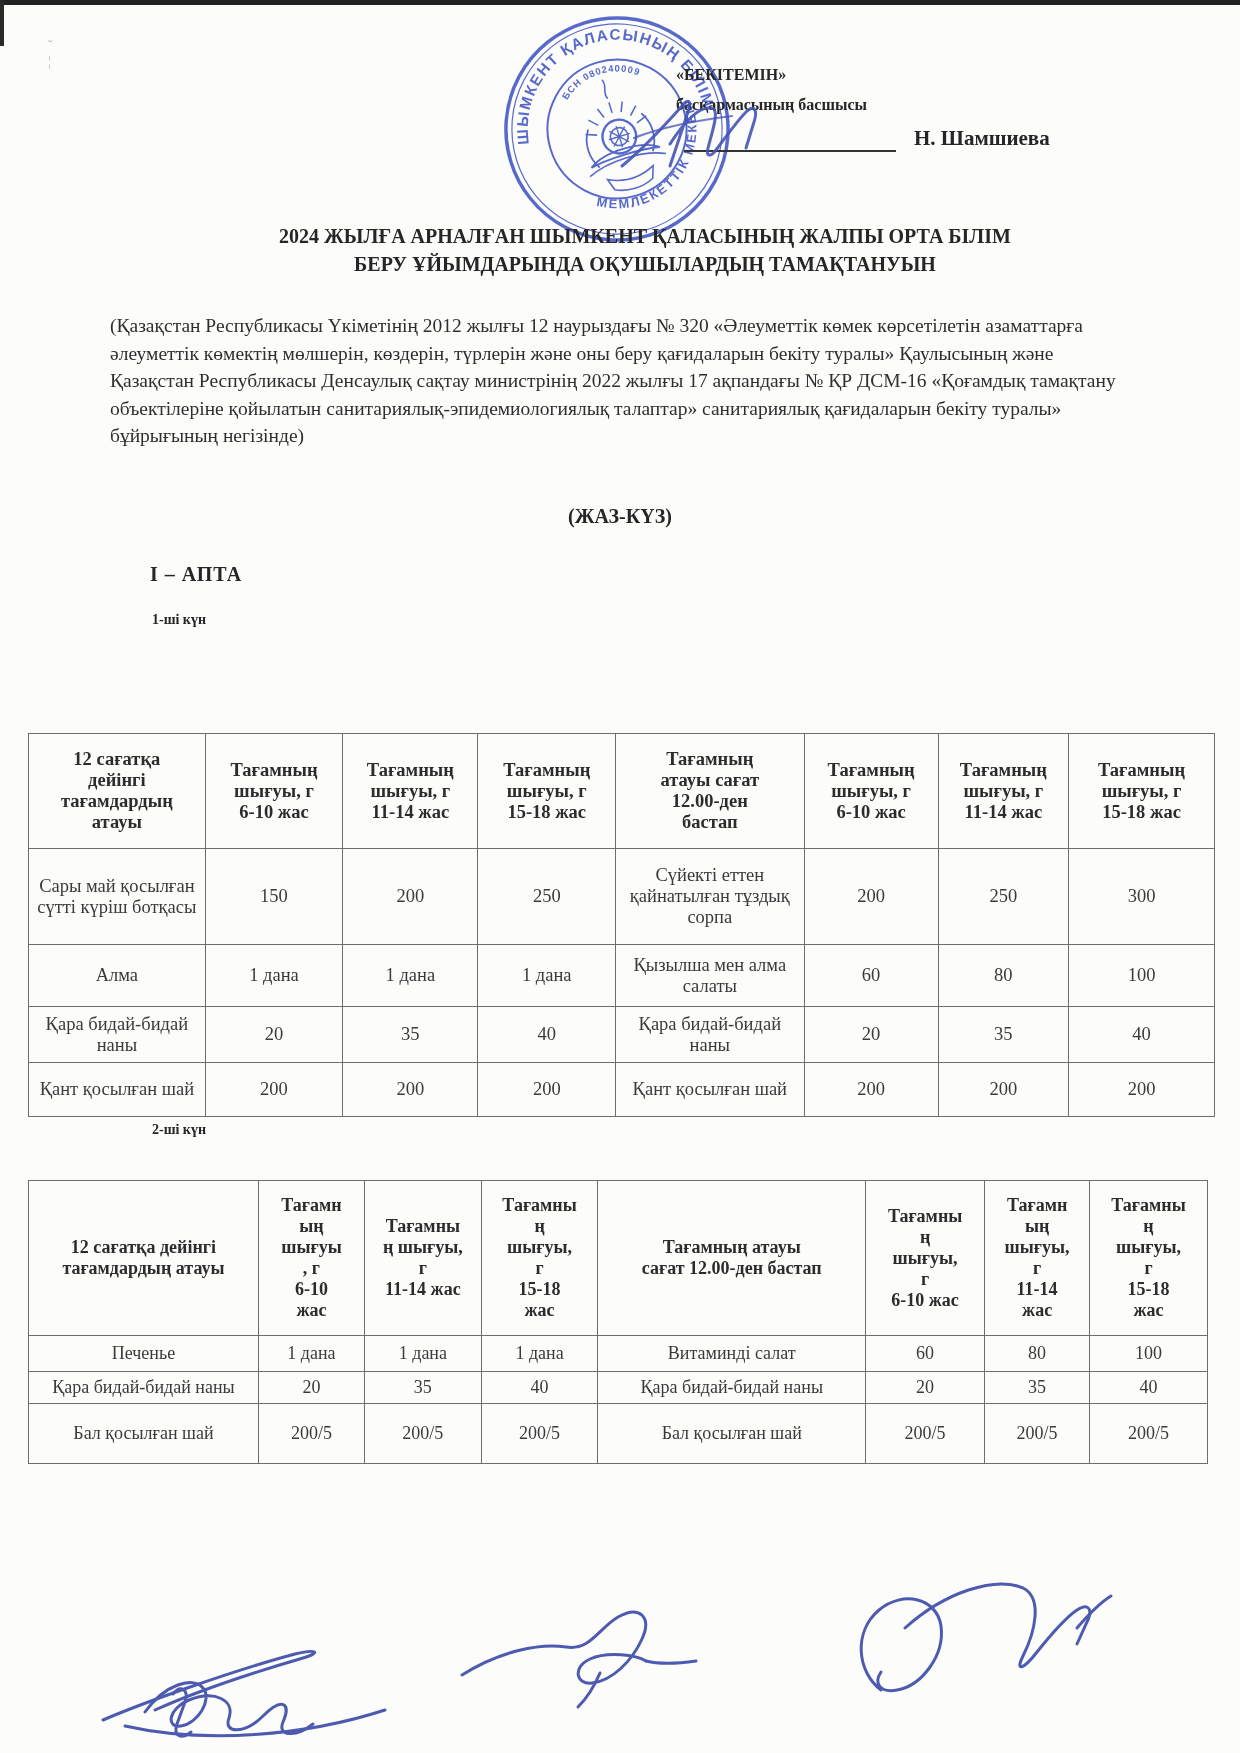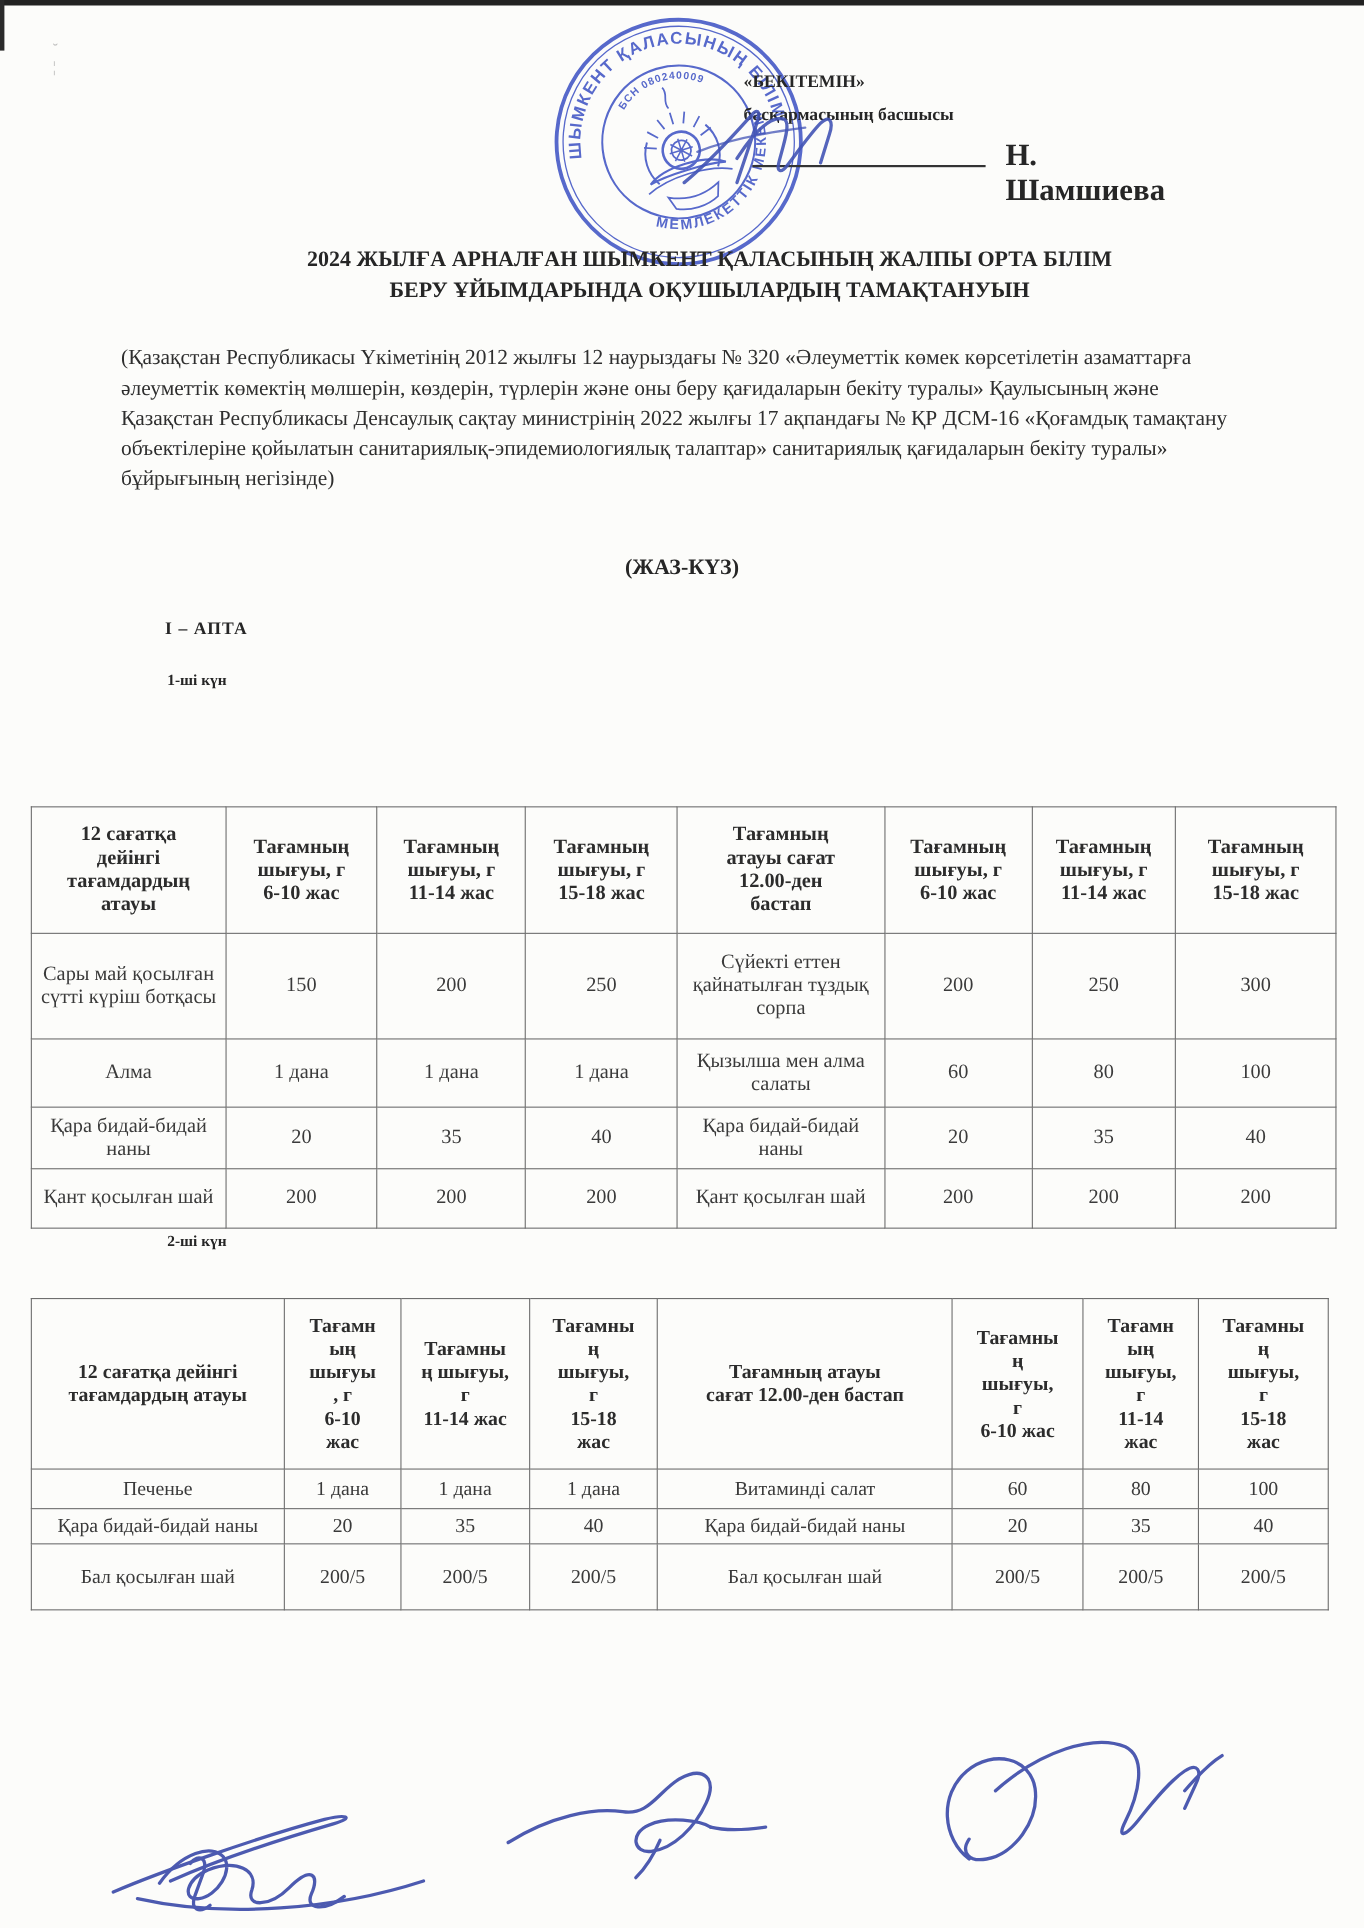--- a/index.html
+++ b/index.html
@@ -11,30 +11,30 @@
   .scan-edge-top{position:absolute;top:0;left:0;width:100%;height:5px;background:#222;}
   .scan-edge-left{position:absolute;top:0;left:0;width:4px;height:46px;background:#2a2a2a;}
   .scan-mark{position:absolute;left:48px;top:38px;color:#9a9a9a;font-size:14px;line-height:16px;opacity:.7;}
 
   
   .seal{position:absolute;left:498px;top:10px;width:238px;height:238px;transform:rotate(-17deg);opacity:.88;}
   .approval{position:absolute;left:676px;top:60px;width:400px;z-index:3;}
   .approval .ap-line{font-weight:bold;font-size:16px;line-height:30px;color:#262626;}
   .ap-sign-row{position:relative;margin-top:6px;height:34px;}
   .ap-underline{position:absolute;left:8px;top:24px;width:212px;border-bottom:2px solid #333;}
-  .ap-name{position:absolute;left:238px;top:0;font-weight:bold;font-size:28px;color:#262626;}
+  .ap-name{position:absolute;left:238px;top:0;font-weight:bold;font-size:21px;color:#262626;}
   .ap-sig{position:absolute;left:-72px;top:-40px;z-index:4;}
 
   
   .doc-title{position:absolute;top:222px;left:0;width:100%;text-align:center;z-index:2;padding-left:25px;}
   .doc-title div{font-weight:bold;font-size:20px;line-height:28px;color:#262626;}
   .legal{position:absolute;top:312px;left:50%;transform:translateX(-50%);width:1020px;
          font-size:19.5px;line-height:27.5px;color:#2e2e2e;}
   .season{position:absolute;top:505px;width:100%;text-align:center;font-weight:bold;font-size:20px;color:#262626;}
-  .week{position:absolute;top:563px;left:150px;font-weight:bold;font-size:16px;color:#262626;letter-spacing:1px;}
+  .week{position:absolute;top:563px;left:150px;font-weight:bold;font-size:20px;color:#262626;letter-spacing:1px;}
   .day-label{position:absolute;font-weight:bold;font-size:14px;color:#262626;}
   .day1{top:612px;left:152px;}
   .day2{top:1122px;left:152px;}
 
   
   table.menu{position:absolute;left:28px;border-collapse:collapse;table-layout:fixed;background:transparent;}
   table.menu th,table.menu td{
     border:1px solid #6e6e6e;text-align:center;vertical-align:middle;
     padding:2px 6px;color:#3a3a3a;overflow:hidden;
   }

